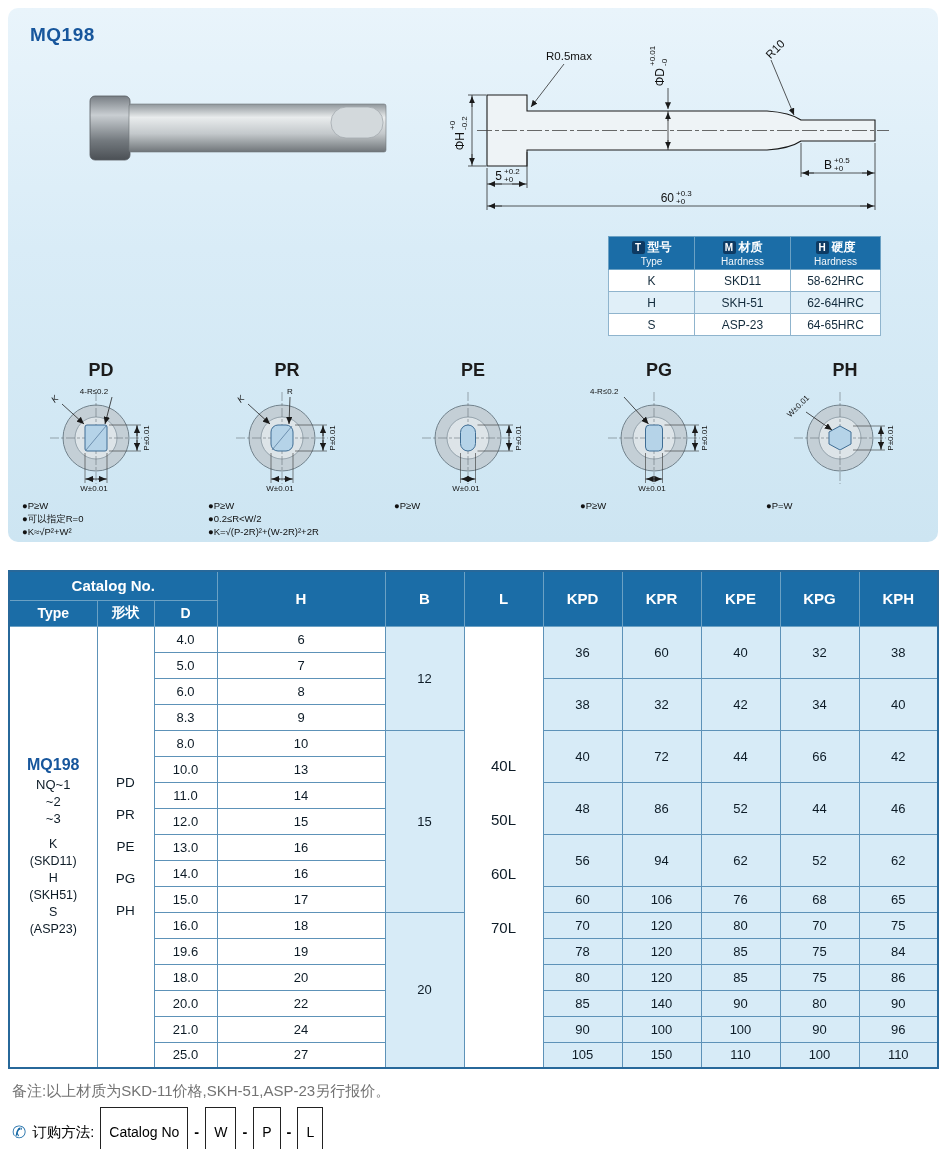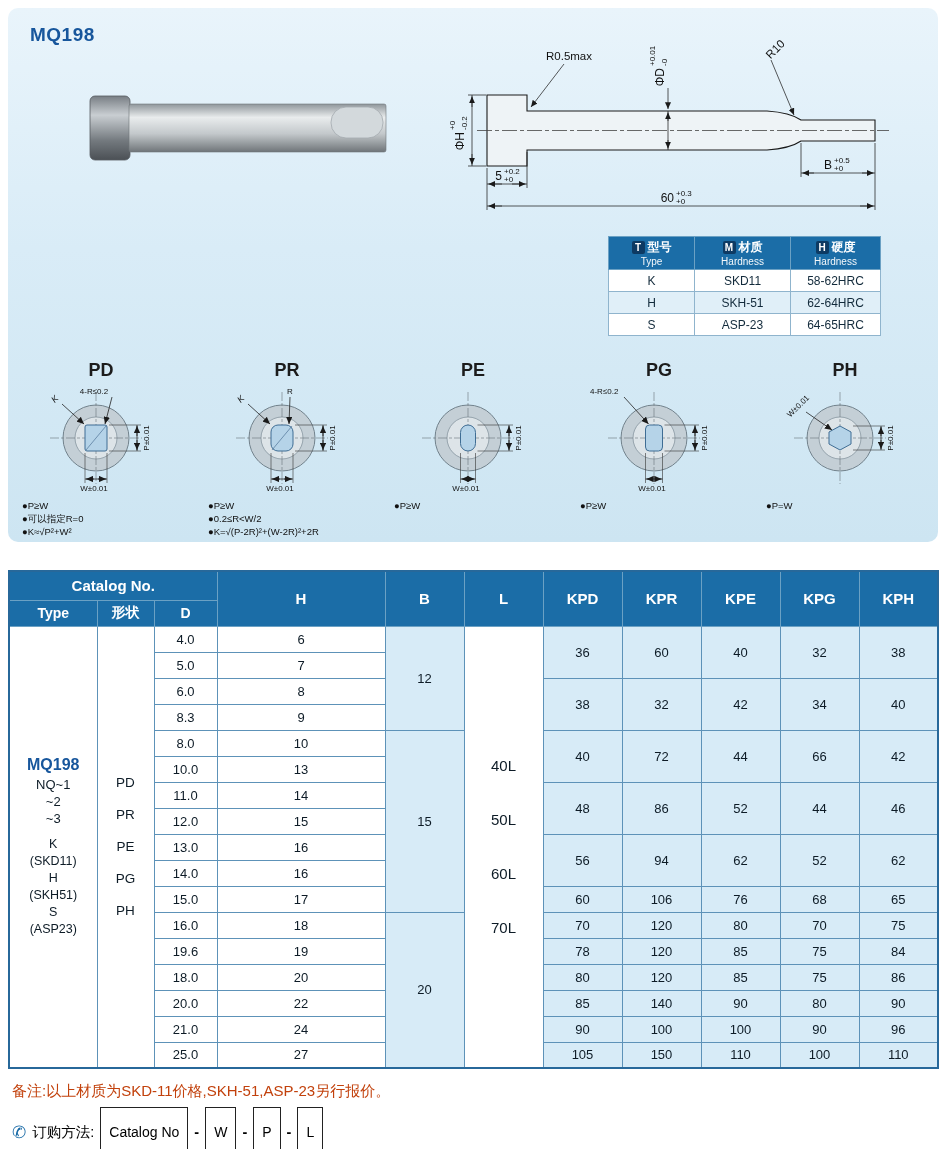--- a/index.html
+++ b/index.html
@@ -53,21 +53,21 @@
   .model{color:#17569c;font-weight:bold;font-size:16px;margin-bottom:2px;}
   .series div{font-size:13px;line-height:17px;}
   .mats{margin-top:9px;}
   .mats div{font-size:12.5px;line-height:17px;}
   .shape-cell{background:#fff;vertical-align:middle;}
   .shape-cell div{font-size:13.5px;line-height:32px;}
   .l-cell{vertical-align:middle;}
   .l-cell div{line-height:54px;font-size:15px;}
 
   
-  .note-row{position:absolute;left:12px;top:1082px;font-size:15px;color:#c2410c;}
+  .note-row{position:absolute;left:12px;top:1082px;font-size:15px;color:#737373;}
   .order-row{position:absolute;left:12px;top:1107px;font-size:14.5px;color:#000;display:flex;align-items:center;gap:6px;}
   .phone{color:#1668a5;font-size:17px;}
   .obox{border:1px solid #222;background:#fff;padding:15px 8px;font-size:14px;line-height:18px;}
   .osep{font-weight:bold;}
 </style>
 </head>
 <body>
 
 <div class="top-panel">
   <div class="page-title">MQ198</div>

